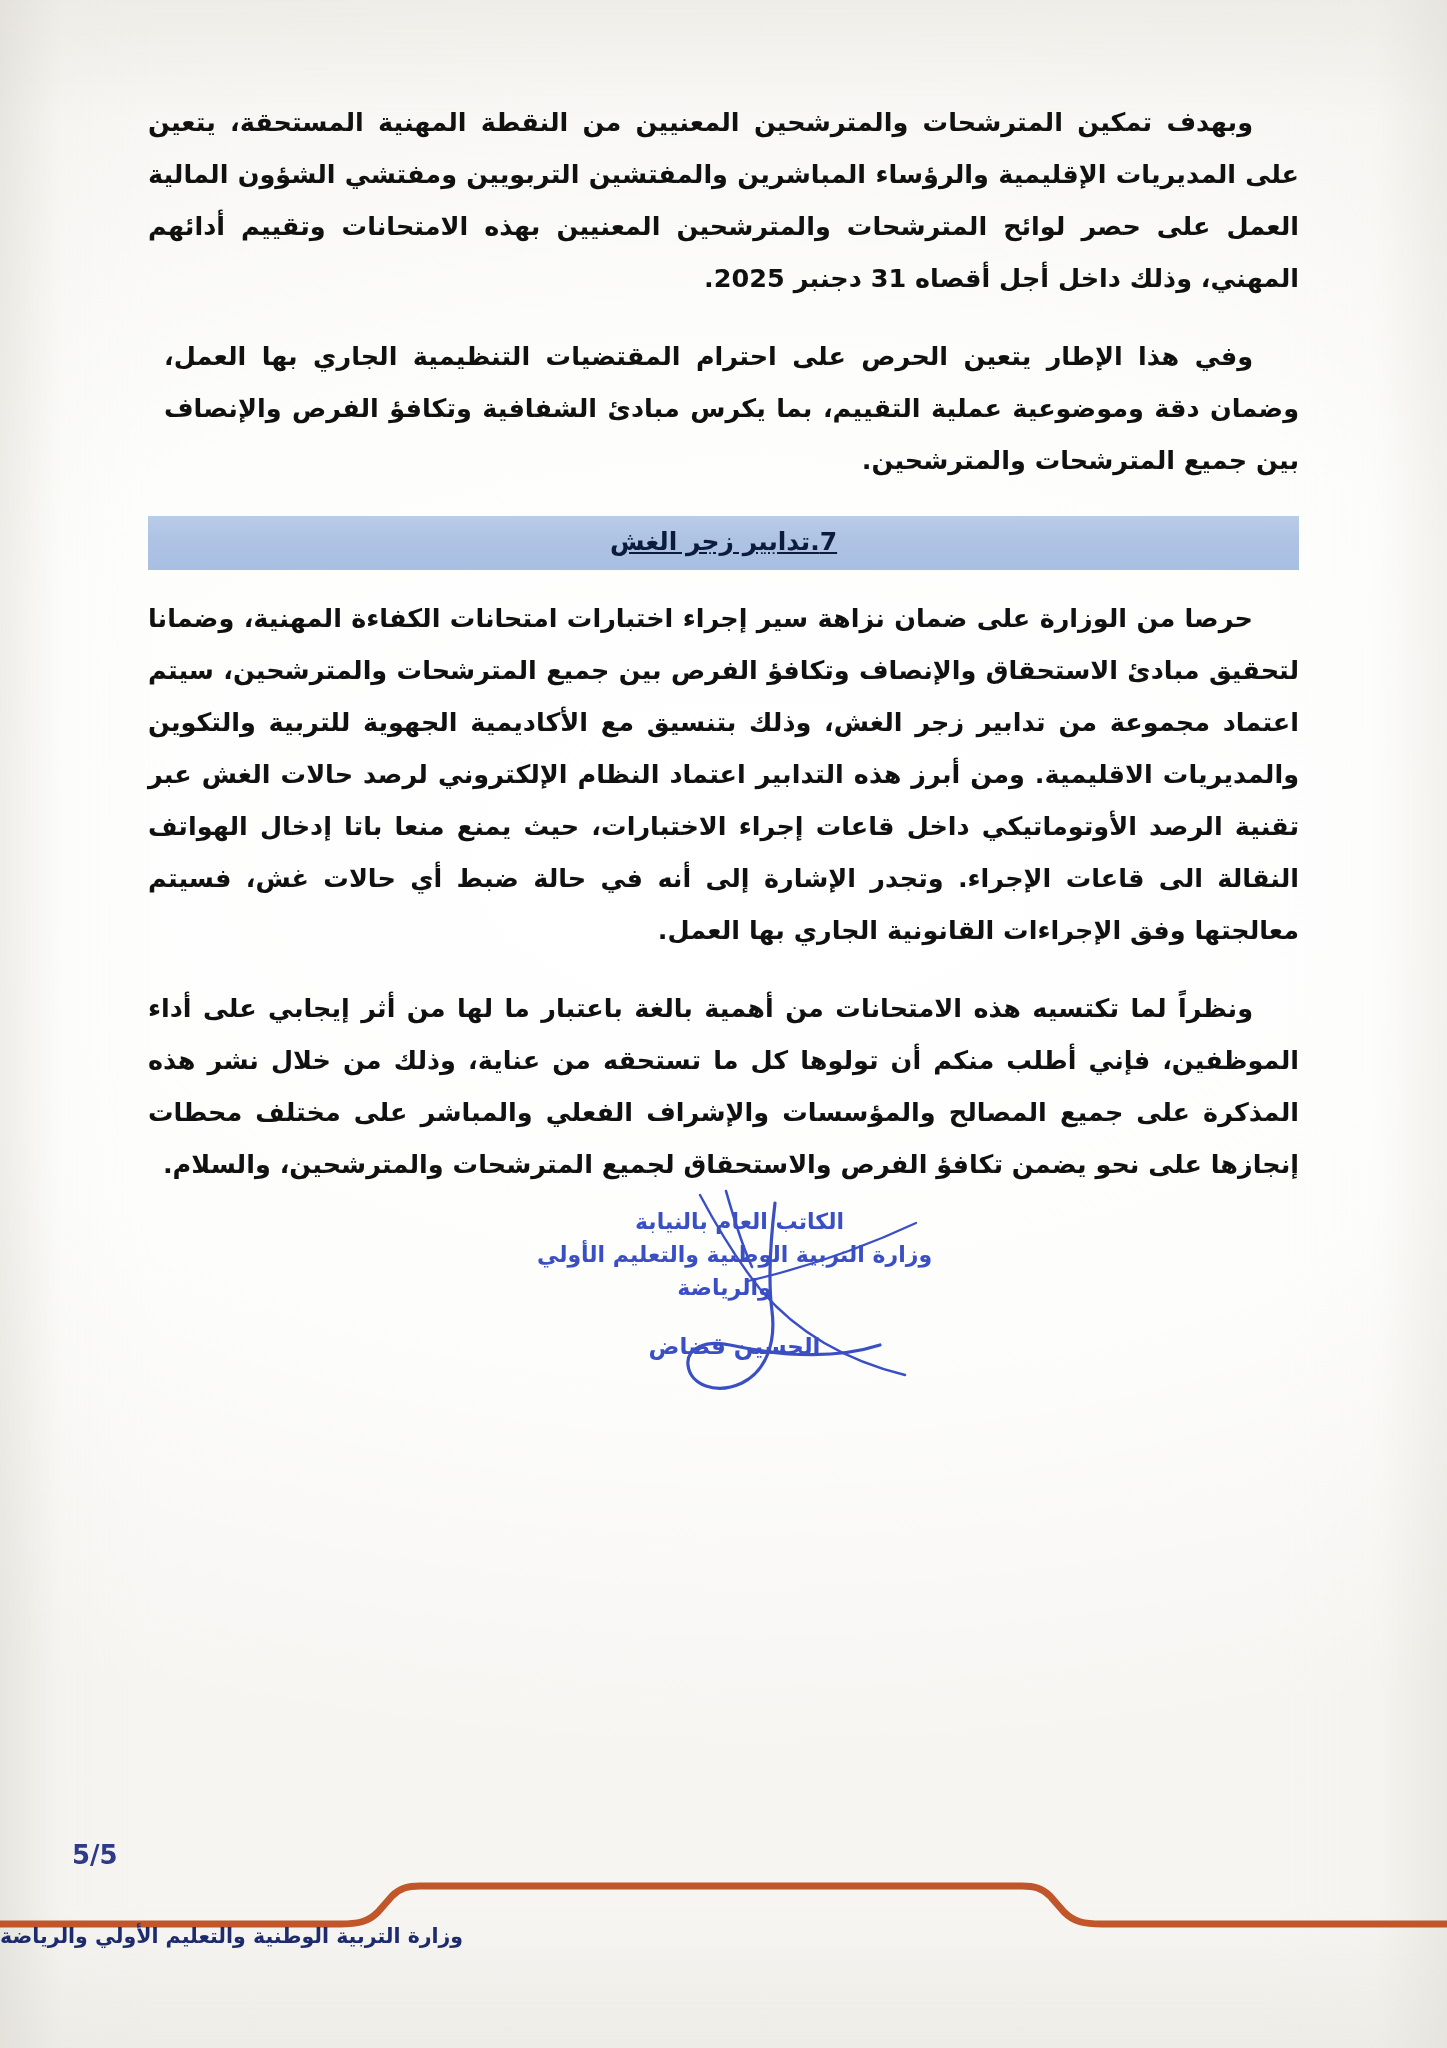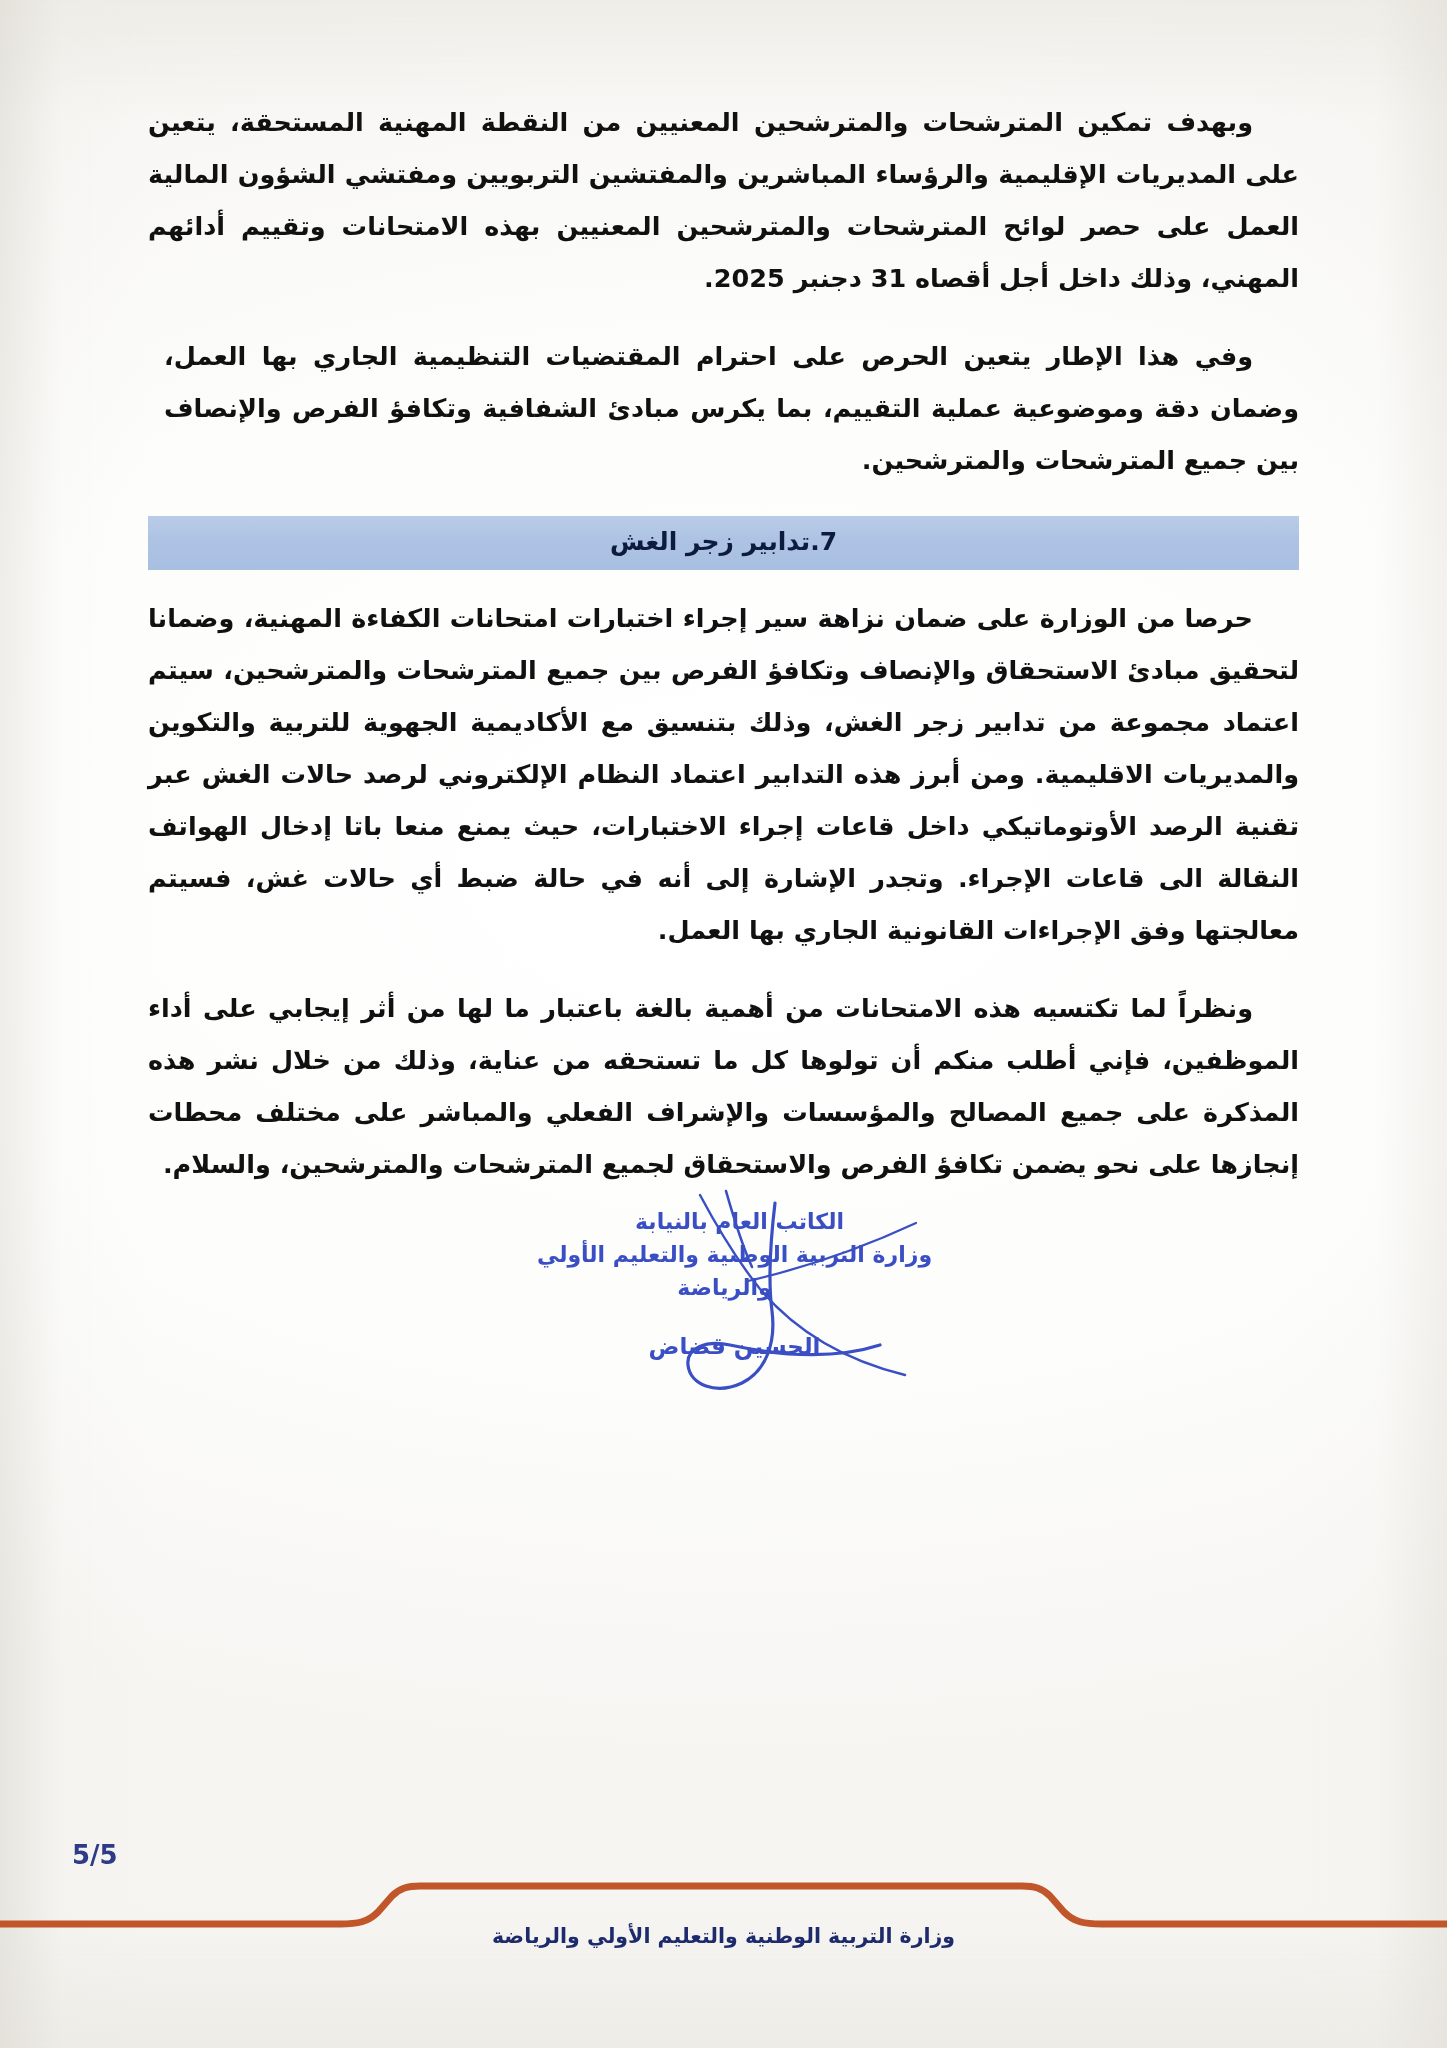--- a/index.html
+++ b/index.html
@@ -65,20 +65,21 @@
   .section-heading {
     margin: 30px 0 22px 0;
     background: linear-gradient(180deg, #b9cce8 0%, #aec3e4 45%, #a8bfe2 100%);
     color: #0d1b3e;
     font-size: 25px;
     font-weight: 700;
     text-align: center;
     padding: 9px 14px 11px 14px;
     line-height: 34px;
     font-family: "DejaVu Sans", "Liberation Sans", sans-serif;
+    text-decoration: underline;
   }
 
   
   .signature-block {
     position: absolute;
     top: 1205px;
     right: 0;
     left: 0;
     height: 230px;
   }
@@ -125,21 +126,21 @@
     position: absolute;
     left: 0;
     right: 0;
     top: 1880px;
     height: 60px;
   }
   .footer-text {
     position: absolute;
     left: 0; right: 0;
     top: 1920px;
-    text-align: center;
+    text-align: left;
     color: #1d2a6b;
     font-family: "DejaVu Sans", "Liberation Sans", sans-serif;
   }
   .footer-text .f1 {
     font-size: 20.5px;
     font-weight: 700;
     line-height: 32px;
   }
   .footer-text .f2 {
     font-size: 21.5px;

